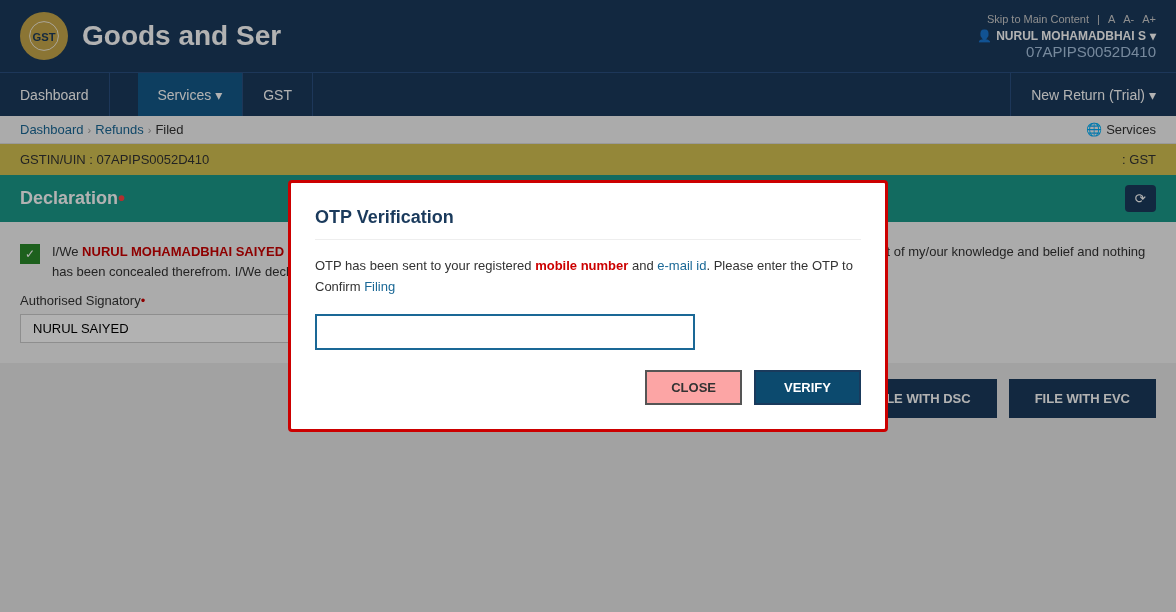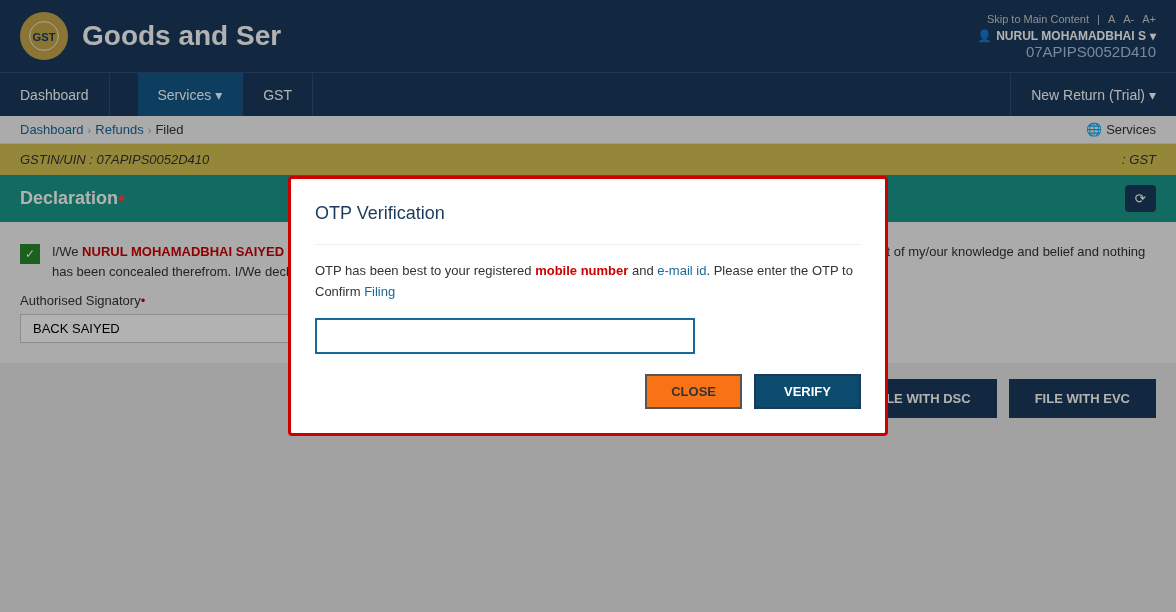--- a/index.html
+++ b/index.html
@@ -120,21 +120,20 @@
 
     
     .gstin-banner {
       background: #d4c252;
       padding: 8px 20px;
       font-size: 13px;
       color: #333;
       display: flex;
       align-items: center;
       justify-content: space-between;
-      font-style: italic;
     }
 
     
     .declaration-section {
       background: #1a9a8a;
       padding: 10px 20px;
       display: flex;
       align-items: center;
       justify-content: space-between;
     }
@@ -247,23 +246,23 @@
       background: white;
       border: 3px solid #cc0000;
       border-radius: 4px;
       width: 600px;
       padding: 24px;
       position: relative;
     }
     .modal-title {
       font-size: 18px;
       color: #1a3a5c;
-      font-weight: normal;
+      font-weight: bold;
       margin-bottom: 16px;
-      padding-bottom: 20px;
+      padding-bottom: 11px;
       border-bottom: 1px solid #eee;
     }
     .modal-message {
       font-size: 13px;
       color: #333;
       line-height: 1.6;
       margin-bottom: 16px;
     }
     .modal-message .highlight-mobile { color: #cc0000; font-weight: bold; }
     .modal-message .highlight-link { color: #1a6896; }
@@ -276,21 +275,21 @@
       margin-bottom: 20px;
       outline: none;
     }
     .modal-buttons {
       display: flex;
       justify-content: flex-end;
       gap: 12px;
     }
     .btn-close-modal {
       padding: 8px 24px;
-      background: #f97316;
+      background: #fca5a5;
       border: 2px solid #555;
       color: #333;
       font-size: 13px;
       font-weight: bold;
       cursor: pointer;
     }
     .btn-verify {
       padding: 8px 28px;
       background: #0c4a6e;
       border: 2px solid #1a3a5c;
@@ -379,36 +378,36 @@
   <div class="declaration-text-row">
     <div class="checkbox-green"></div>
     <div class="declaration-text">
       <span>I/We </span><span class="highlight-name">NURUL MOHAMADBHAI SAIYED</span><span> hereby solemnly affirm and declare that the information given herein above is true and </span><span class="highlight-link">correct</span><span> to the best of my/our knowledge and belief and nothing has been concealed therefrom. I/We declare that no refund on this account has been received by me/us earlier.</span>
     </div>
   </div>
   <div class="auth-signatory-label">
     <span>Authorised Signatory</span><span class="red-star">•</span>
   </div>
   <div class="signatory-select">
-    <span>BACK SAIYED</span>
+    <span>NURUL SAIYED</span>
     <span class="chevron-down">▾</span>
   </div>
 </div>
 
 <div class="action-buttons">
   <button class="btn btn-outline">BACK</button>
   <button class="btn btn-dark">FILE WITH DSC</button>
   <button class="btn btn-dark">FILE WITH EVC</button>
 </div>
 
 <div class="modal-overlay">
   <div class="modal-dialog">
     <div class="modal-title">OTP Verification</div>
     <div class="modal-message">
-      <span>OTP has been best to your registered </span><span class="highlight-mobile">mobile number</span><span> and </span><span class="highlight-link">e-mail id</span><span>. Please enter the OTP to Confirm </span><span class="highlight-link">Filing</span>
+      <span>OTP has been sent to your registered </span><span class="highlight-mobile">mobile number</span><span> and </span><span class="highlight-link">e-mail id</span><span>. Please enter the OTP to Confirm </span><span class="highlight-link">Filing</span>
     </div>
     <input class="otp-input" type="text" placeholder="" style="">
     <div class="modal-buttons">
       <button class="btn-close-modal">CLOSE</button>
       <button class="btn-verify">VERIFY</button>
     </div>
   </div>
 </div>
 
 </body></html>

